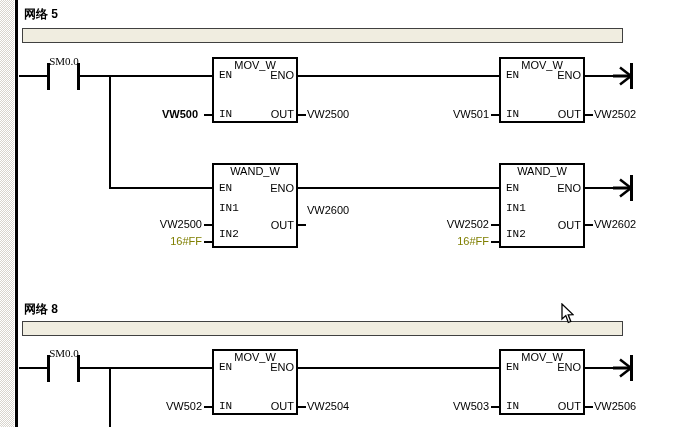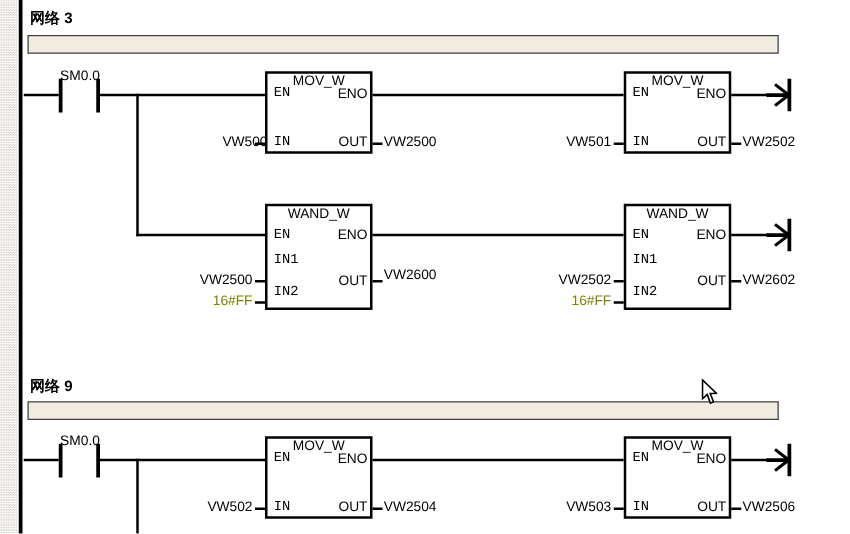--- a/index.html
+++ b/index.html
@@ -11,21 +11,21 @@
     position:absolute;left:0;top:0;width:14px;height:427px;background:#fff;
     background-image:conic-gradient(#d9d5cd 25%,transparent 25% 50%,#d9d5cd 50% 75%,transparent 75%);
     background-size:2px 2px;
   }
   .rail{position:absolute;left:15px;top:0;width:3px;height:427px;background:#000;}
   .hline{position:absolute;height:2px;background:#000;}
   .vline{position:absolute;width:2px;background:#000;}
   .tick{position:absolute;width:8px;height:2px;background:#000;}
   .net-title{position:absolute;font-size:12px;line-height:13px;font-weight:bold;white-space:nowrap;}
   .comment-bar{position:absolute;left:22px;width:599px;height:13px;background:#f0ede0;border:1px solid #404040;}
-  .contact{position:absolute;width:50px;height:34px;}
+  .contact{position:absolute;width:50px;height:34px;font-family:Liberation Serif, serif;}
   .contact .c-lbl{position:absolute;left:0;right:0;top:0;text-align:center;font-size:11px;line-height:11px;white-space:nowrap;}
   .contact .bar{position:absolute;top:7px;width:3px;height:27px;background:#000;}
   .contact .b1{left:8px;} .contact .b2{left:38px;}
   .block{position:absolute;width:86px;border:2px solid #000;background:#fff;box-sizing:border-box;}
   .block.mov{height:66px;} .block.wand{height:85px;}
   .block .b-title{position:absolute;left:0;right:0;top:1px;text-align:center;font-size:11px;line-height:11px;}
   .pin{position:absolute;font-size:11px;line-height:11px;white-space:nowrap;}
   .pin.pl{left:5px;font-family:Liberation Mono, monospace;} .pin.pr{right:2px;}
   .mov .p-en{top:11px;} .mov .p-io{top:50px;}
   .wand .p-en{top:18px;} .wand .p-in1{top:38px;} .wand .p-in2{top:64px;} .wand .p-out{top:55px;}
@@ -36,41 +36,41 @@
   .cursor{position:absolute;width:13px;height:21px;}
 </style>
 </head>
 <body>
 
 <div class="screen">
 
   <div class="margin-strip"></div>
   <div class="rail"></div>
 
-  <div class="net-title" style="left:24px;top:8px;">网络 3</div>
+  <div class="net-title" style="left:24px;top:8px;">网络 5</div>
   <div class="comment-bar" style="top: 28px; background: rgb(240, 237, 224); border-color: rgb(64, 64, 64);"></div>
 
   <div class="hline" style="left:19px;top:75px;width:28px;"></div>
   <div class="contact" style="left:39px;top:56px;">
     <div class="c-lbl">SM0.0</div>
     <div class="bar b1"></div>
     <div class="bar b2"></div>
   </div>
   <div class="hline" style="left:80px;top:75px;width:132px;"></div>
   <div class="vline" style="left:109px;top:75px;height:114px;"></div>
 
   <div class="block mov" style="left:212px;top:57px;">
     <div class="b-title">MOV_W</div>
     <span class="pin pl p-en">EN</span>
     <span class="pin pr p-en">ENO</span>
     <span class="pin pl p-io">IN</span>
     <span class="pin pr p-io">OUT</span>
   </div>
   <div class="tick" style="left:204px;top:114px;"></div>
-  <div class="lbl ra" style="left:144px;top:108px;">VW500</div>
+  <div class="lbl ra" style="left:128px;top:108px;font-weight:bold;">VW500</div>
   <div class="tick" style="left:298px;top:114px;"></div>
   <div class="lbl" style="left:307px;top:108px;">VW2500</div>
 
   <div class="hline" style="left:298px;top:75px;width:201px;"></div>
 
   <div class="block mov" style="left:499px;top:57px;">
     <div class="b-title">MOV_W</div>
     <span class="pin pl p-en">EN</span>
     <span class="pin pr p-en">ENO</span>
     <span class="pin pl p-io">IN</span>
@@ -97,21 +97,21 @@
     <span class="pin pr p-en">ENO</span>
     <span class="pin pl p-in1">IN1</span>
     <span class="pin pr p-out">OUT</span>
     <span class="pin pl p-in2">IN2</span>
   </div>
   <div class="tick" style="left:204px;top:224px;"></div>
   <div class="lbl ra" style="left:132px;top:218px;">VW2500</div>
   <div class="tick" style="left:204px;top:241px;"></div>
   <div class="lbl ra const" style="left: 132px; top: 235px; color: rgb(127, 127, 0);">16#FF</div>
   <div class="tick" style="left:298px;top:224px;"></div>
-  <div class="lbl" style="left:307px;top:214px;">VW2600</div>
+  <div class="lbl" style="left:307px;top:204px;">VW2600</div>
 
   <div class="hline" style="left:298px;top:187px;width:201px;"></div>
 
   <div class="block wand" style="left:499px;top:163px;">
     <div class="b-title">WAND_W</div>
     <span class="pin pl p-en">EN</span>
     <span class="pin pr p-en">ENO</span>
     <span class="pin pl p-in1">IN1</span>
     <span class="pin pr p-out">OUT</span>
     <span class="pin pl p-in2">IN2</span>
@@ -124,21 +124,21 @@
   <div class="lbl" style="left:594px;top:218px;">VW2602</div>
 
   <div class="hline" style="left:585px;top:187px;width:31px;"></div>
   <svg class="arrow" style="left:613px;top:173px;" viewBox="0 0 22 30">
     <line x1="0" y1="15" x2="17" y2="15" stroke="#000" stroke-width="3"></line>
     <line x1="7" y1="6.5" x2="18" y2="15" stroke="#000" stroke-width="2.5"></line>
     <line x1="7" y1="23.5" x2="18" y2="15" stroke="#000" stroke-width="2.5"></line>
     <rect x="17" y="2" width="3" height="26" fill="#000"></rect>
   </svg>
 
-  <div class="net-title" style="left:24px;top:303px;">网络 9</div>
+  <div class="net-title" style="left:24px;top:303px;">网络 8</div>
   <div class="comment-bar" style="top: 321px; background: rgb(240, 237, 224); border-color: rgb(64, 64, 64);"></div>
 
   <div class="hline" style="left:19px;top:367px;width:28px;"></div>
   <div class="contact" style="left:39px;top:348px;">
     <div class="c-lbl">SM0.0</div>
     <div class="bar b1"></div>
     <div class="bar b2"></div>
   </div>
   <div class="hline" style="left:80px;top:367px;width:132px;"></div>
   <div class="vline" style="left:109px;top:367px;height:60px;"></div>

